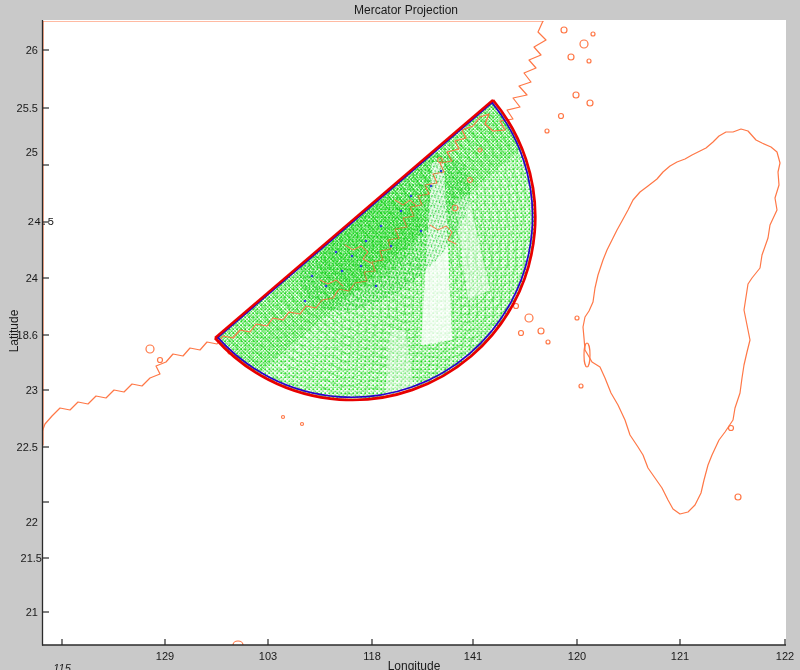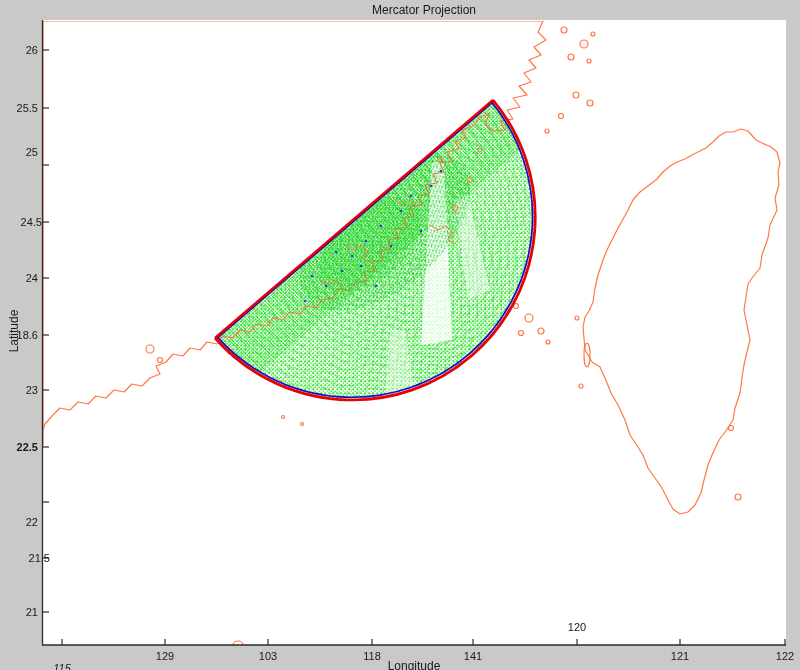--- a/index.html
+++ b/index.html
@@ -7,21 +7,21 @@
     --red:#e80000; --blue:#2a00cc; --green:#00cc00; --txt:#1a1a1a;
   }
   html,body{margin:0;padding:0;}
   body{
     width:800px;height:670px;overflow:hidden;position:relative;
     background:var(--bg);
     font-family:"Liberation Sans", sans-serif;color:var(--txt);
   }
   #figsvg{position:absolute;left:0;top:0;}
   .label{position:absolute;font-size:11px;color:var(--txt);line-height:13px;white-space:nowrap;}
-  #title{position:absolute;left:304px;top:3px;width:240px;text-align:center;font-size:12px;color:var(--txt);}
+  #title{position:absolute;left:286px;top:3px;width:240px;text-align:center;font-size:12px;color:var(--txt);}
   #ylabel{position:absolute;left:-16px;top:324px;width:60px;text-align:center;font-size:12px;
           transform:rotate(-90deg);transform-origin:center;}
   #xlabel{position:absolute;left:334px;top:659px;width:160px;text-align:center;font-size:12px;}
   .xt{text-align:center;width:34px;margin-left:-17px;}
   .yt{text-align:right;width:34px;}
 </style>
 </head>
 <body>
 
 <svg id="figsvg" width="800" height="670" xmlns="http://www.w3.org/2000/svg">
@@ -440,27 +440,27 @@
 
 <div id="title">Mercator Projection</div>
 <div id="ylabel">Latitude</div>
 <div id="xlabel">Longitude</div>
 <div id="overlay">
     <div class="label xt" style="left: 62px; top: 662px; font-style: italic;">115</div>
     <div class="label xt" style="left: 165px; top: 650px;">129</div>
     <div class="label xt" style="left: 268px; top: 650px;">103</div>
     <div class="label xt" style="left: 372px; top: 650px;">118</div>
     <div class="label xt" style="left: 473px; top: 650px;">141</div>
-    <div class="label xt" style="left: 577px; top: 621px;">120</div>
+    <div class="label xt" style="left: 577px; top: 650px;">120</div>
     <div class="label xt" style="left: 680px; top: 650px;">121</div>
     <div class="label xt" style="left: 785px; top: 650px;">122</div>
     <div class="label yt" style="left: 4px; top: 44px;">26</div>
     <div class="label yt" style="left: 4px; top: 102px;">25.5</div>
     <div class="label yt" style="left: 4px; top: 146px;">25</div>
-    <div class="label yt" style="left: 8px; top: 216px;">24.5</div>
+    <div class="label yt" style="left: 20px; top: 216px; font-family: Liberation Mono, monospace;">24.5</div>
     <div class="label yt" style="left: 4px; top: 272px;">24</div>
     <div class="label yt" style="left: 4px; top: 329px;">18.6</div>
     <div class="label yt" style="left: 4px; top: 384px;">23</div>
-    <div class="label yt" style="left: 4px; top: 441px; font-weight: bold;">22.5</div>
+    <div class="label yt" style="left: 4px; top: 441px;">22.5</div>
     <div class="label yt" style="left: 4px; top: 516px;">22</div>
-    <div class="label yt" style="left: 16px; top: 552px;">21.5</div>
+    <div class="label yt" style="left: 8px; top: 552px;">21.5</div>
     <div class="label yt" style="left: 4px; top: 606px;">21</div>
   </div>
 
 </body></html>

